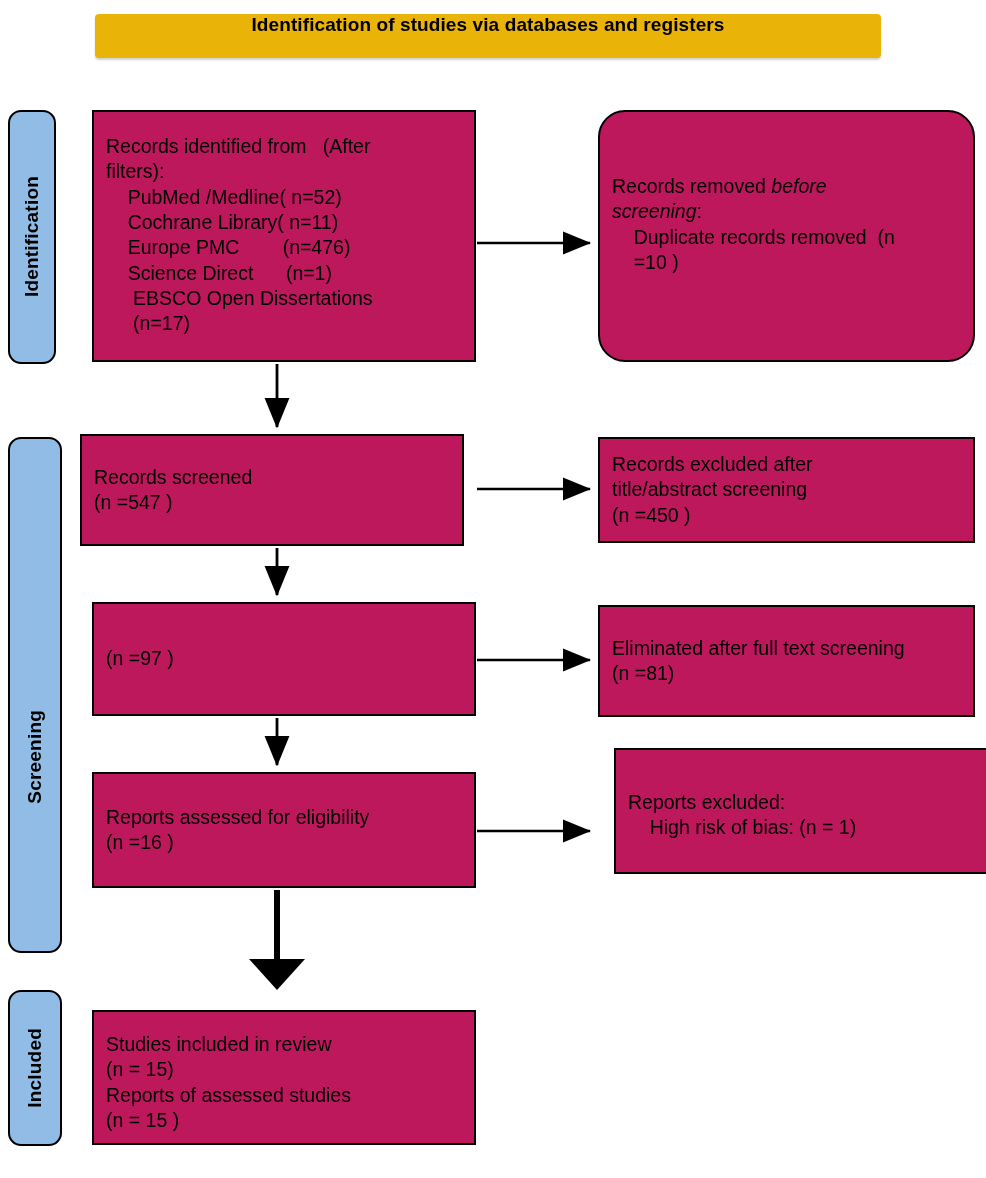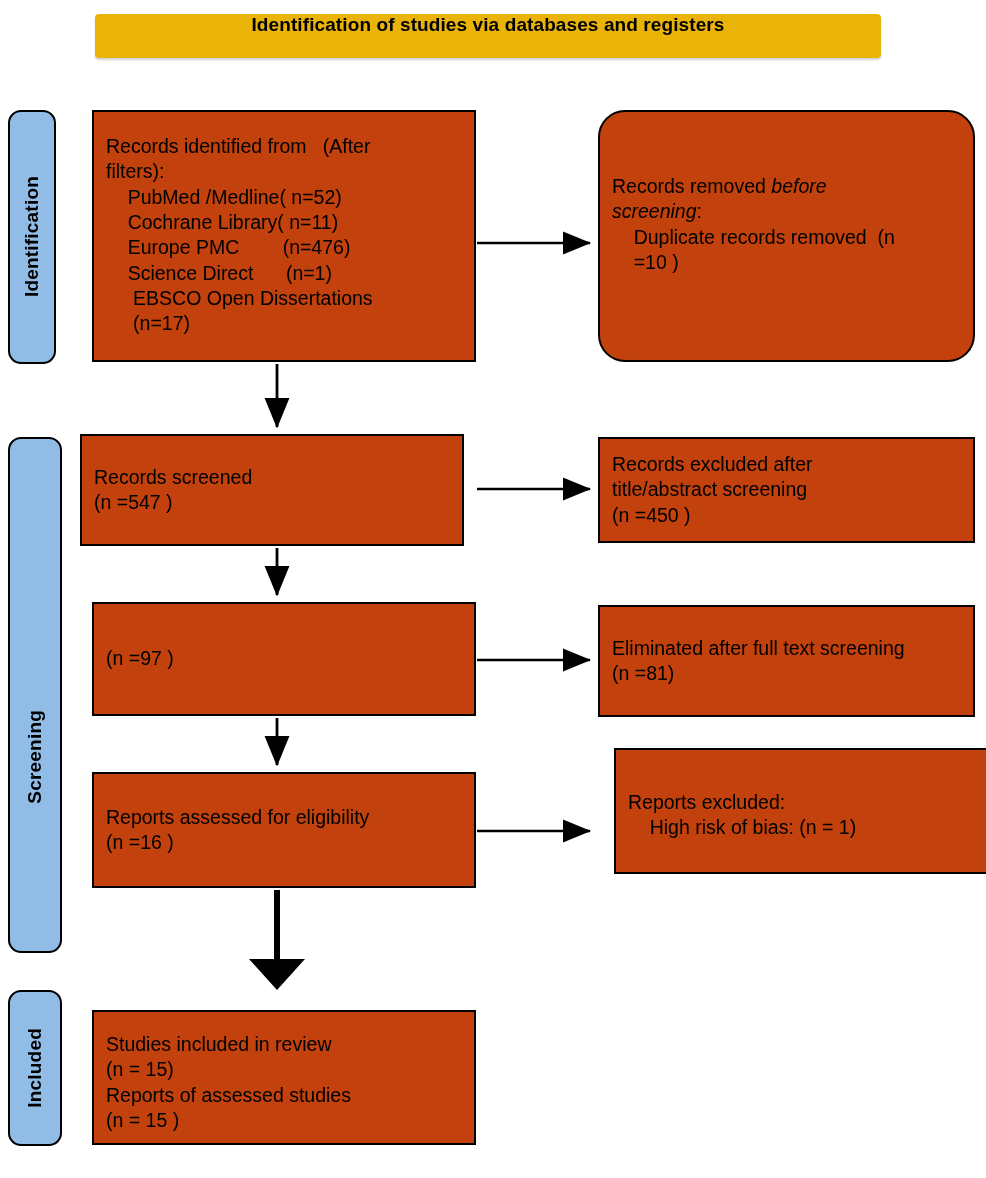--- a/index.html
+++ b/index.html
@@ -54,21 +54,21 @@
   }
   #stage-identification { left: 8px;  top: 110px; width: 44px; height: 250px; }
   #stage-screening      { left: 8px;  top: 437px; width: 50px; height: 512px; }
   #stage-included       { left: 8px;  top: 990px; width: 50px; height: 152px; }
   
   #stage-screening .stage-label { position: relative; top: 62px; }
 
   
   .box {
     position: absolute;
-    background: #c2410c;
+    background: #be185d;
     border: 2.5px solid #000000;
     box-sizing: border-box;
     padding: 10px 12px;
     font-size: 19.5px;
     line-height: 1.30;
   }
   .box .ln { white-space: pre; }
   .box.mid { display: flex; flex-direction: column; justify-content: center; }
   .ital { font-style: italic; }
 

